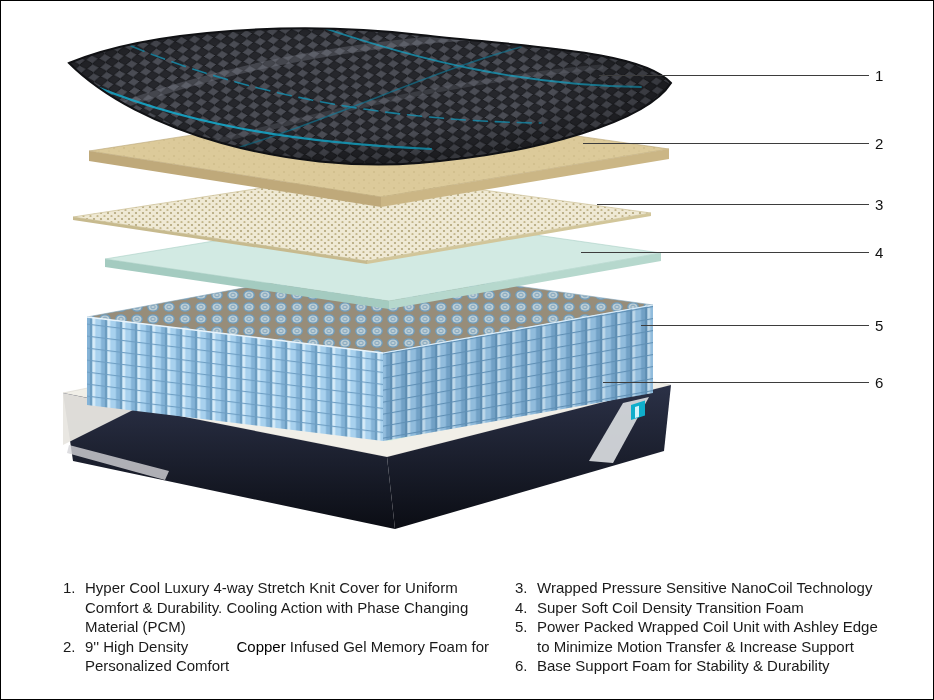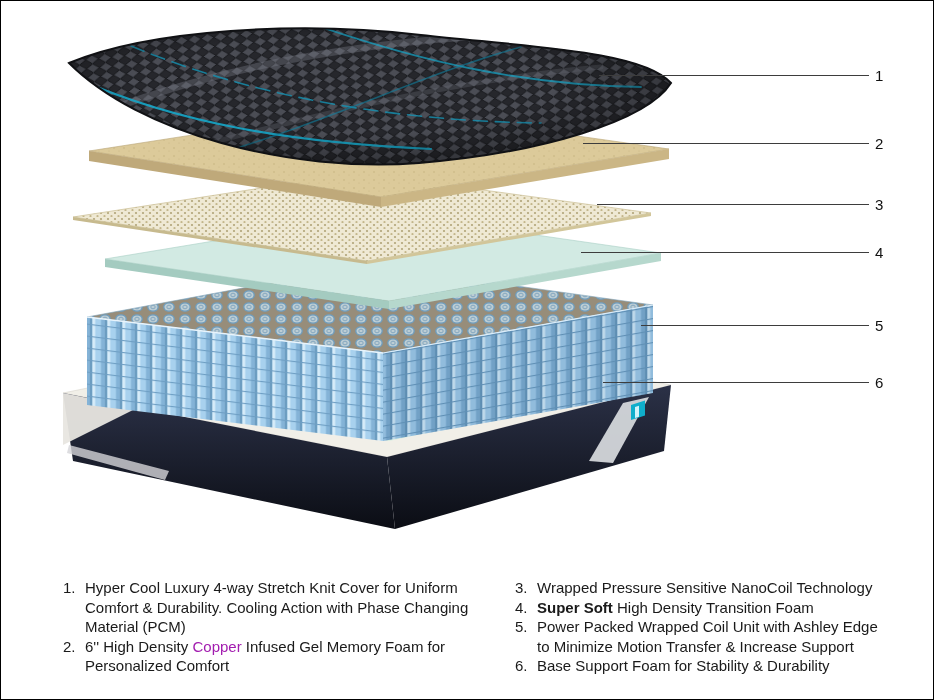--- a/index.html
+++ b/index.html
@@ -15,22 +15,22 @@
   }
   .legend{
     position:absolute;left:62px;top:577px;width:822px;display:flex;
   }
   .legend-col{display:flex;flex-direction:column;}
   .legend-col.left{width:452px;flex:0 0 452px;}
   .legend-col.right{flex:1;}
   .legend-item{display:flex;font-size:15px;line-height:19.5px;}
   .legend-item .num{flex:0 0 22px;}
   .legend-item .txt{flex:1;}
-  .hl-orange{color:#a21caf;}
-  .hl-bold{font-weight:bold;}
+  .hl-orange{color:#000000;margin-left:44px;}
+  .hl-bold{font-weight:normal;}
 </style>
 </head>
 <body>
 
 <div class="canvas">
 
   <svg class="diagram" width="934" height="700" viewBox="0 0 934 700">
     <defs>
       <pattern id="knit" width="13" height="9" patternUnits="userSpaceOnUse" patternTransform="rotate(-6)">
         <rect width="13" height="9" fill="#26272c"></rect>
@@ -153,31 +153,31 @@
   <span class="callout-num" style="top:373px">6</span>
 
   <div class="legend">
     <div class="legend-col left">
       <div class="legend-item">
         <span class="num">1.</span>
         <span class="txt"><span>Hyper Cool Luxury 4-way Stretch Knit Cover for Uniform Comfort &amp; Durability. Cooling Action with Phase Changing Material (PCM)</span></span>
       </div>
       <div class="legend-item">
         <span class="num">2.</span>
-        <span class="txt"><span>6'' High Density </span><span class="hl-orange">Copper</span><span> Infused Gel Memory Foam for Personalized Comfort</span></span>
+        <span class="txt"><span>9'' High Density </span><span class="hl-orange">Copper</span><span> Infused Gel Memory Foam for Personalized Comfort</span></span>
       </div>
     </div>
     <div class="legend-col right">
       <div class="legend-item">
         <span class="num">3.</span>
         <span class="txt"><span>Wrapped Pressure Sensitive NanoCoil Technology</span></span>
       </div>
       <div class="legend-item">
         <span class="num">4.</span>
-        <span class="txt"><span class="hl-bold">Super Soft</span><span> High Density Transition Foam</span></span>
+        <span class="txt"><span class="hl-bold">Super Soft</span><span> Coil Density Transition Foam</span></span>
       </div>
       <div class="legend-item">
         <span class="num">5.</span>
         <span class="txt"><span>Power Packed Wrapped Coil Unit with Ashley Edge to Minimize Motion Transfer &amp; Increase Support</span></span>
       </div>
       <div class="legend-item">
         <span class="num">6.</span>
         <span class="txt"><span>Base Support Foam for Stability &amp; Durability</span></span>
       </div>
     </div>

